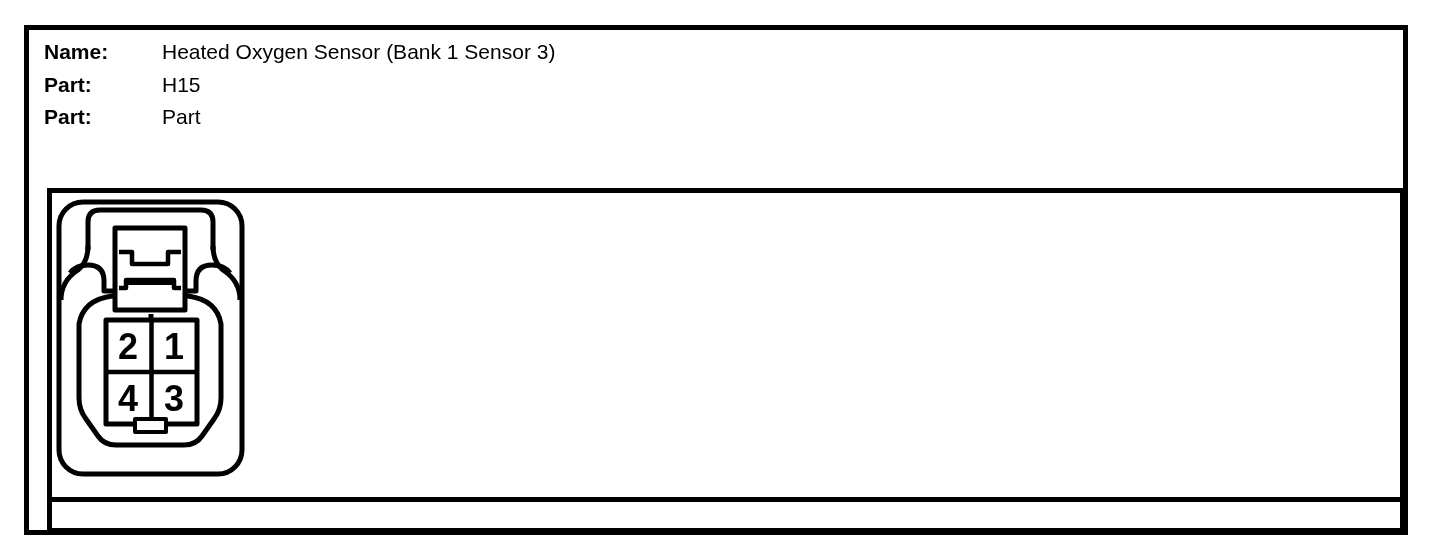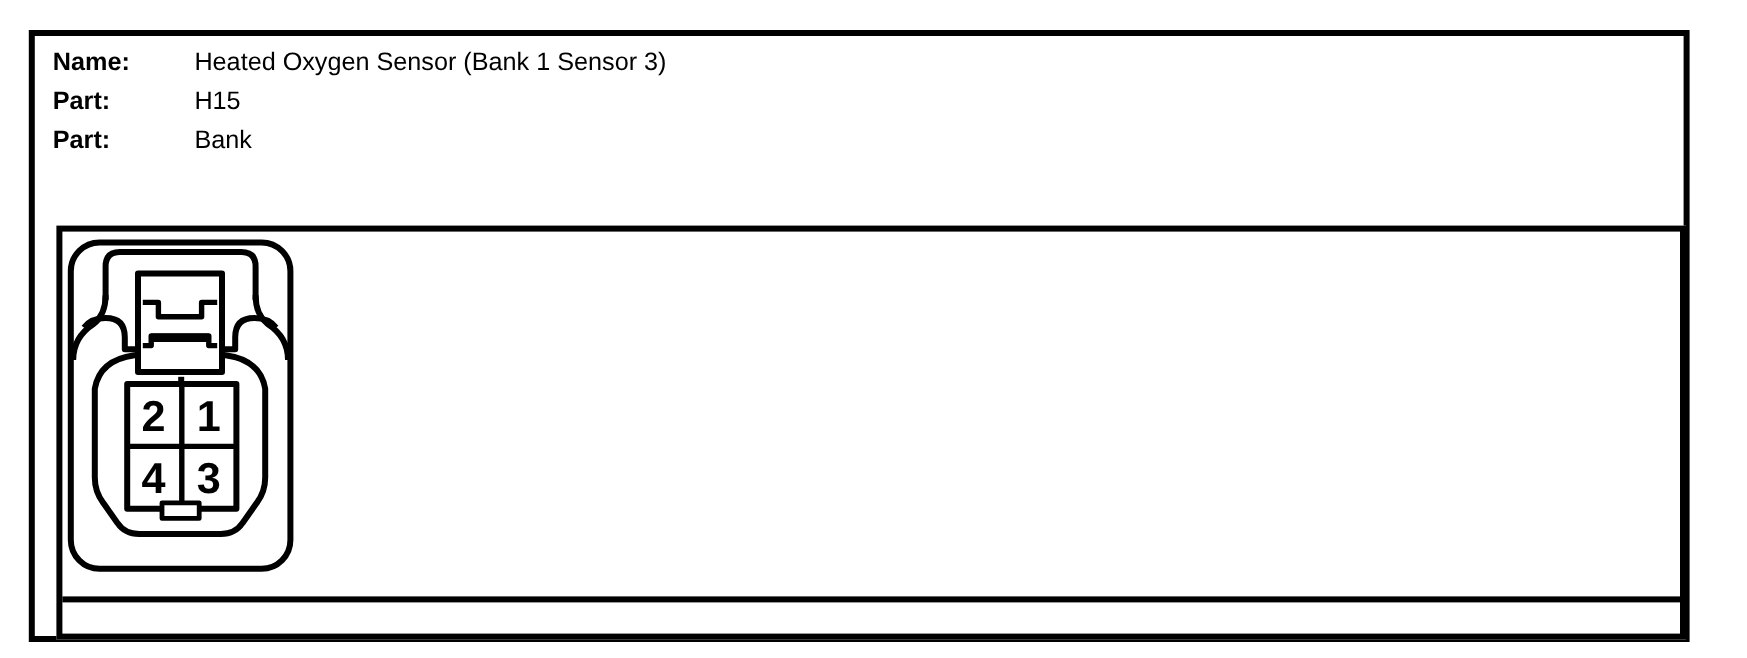--- a/index.html
+++ b/index.html
@@ -98,21 +98,21 @@
     <div class="field-row">
       <span class="field-label">Name:</span>
       <span class="field-value">Heated Oxygen Sensor (Bank 1 Sensor 3)</span>
     </div>
     <div class="field-row">
       <span class="field-label">Part:</span>
       <span class="field-value">H15</span>
     </div>
     <div class="field-row">
       <span class="field-label">Part:</span>
-      <span class="field-value">Bank</span>
+      <span class="field-value">Part</span>
     </div>
   </div>
 
   <div class="pin-table">
     <div class="row-connector"></div>
     <div class="row-empty"></div>
   </div>
 
   <svg class="connector-svg" viewBox="45 190 212 295" xmlns="http://www.w3.org/2000/svg">
     <g fill="none" stroke="#000000" stroke-width="5" stroke-linejoin="round" stroke-linecap="butt">

